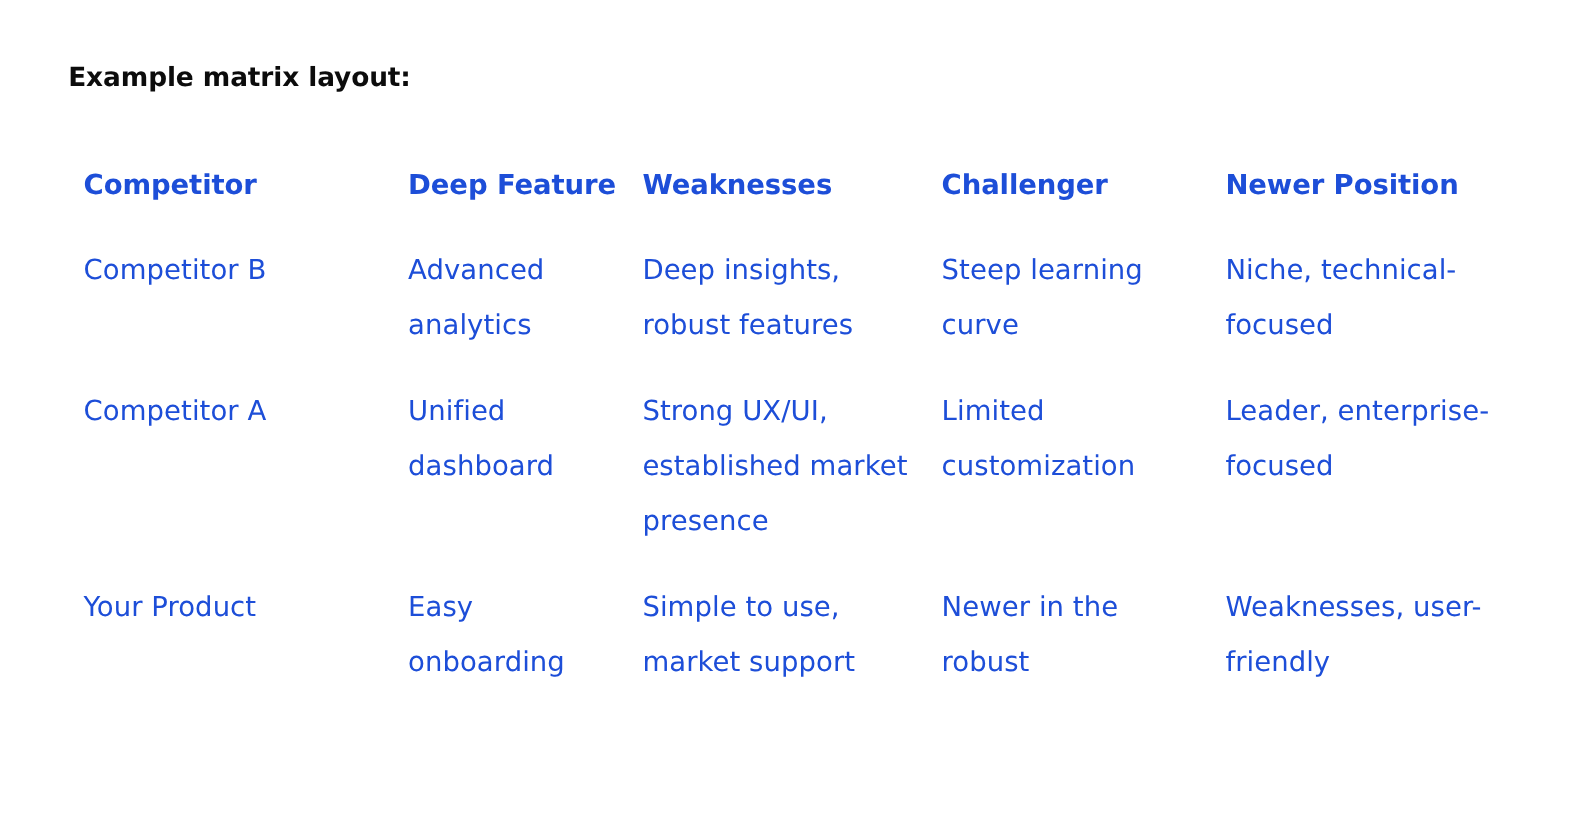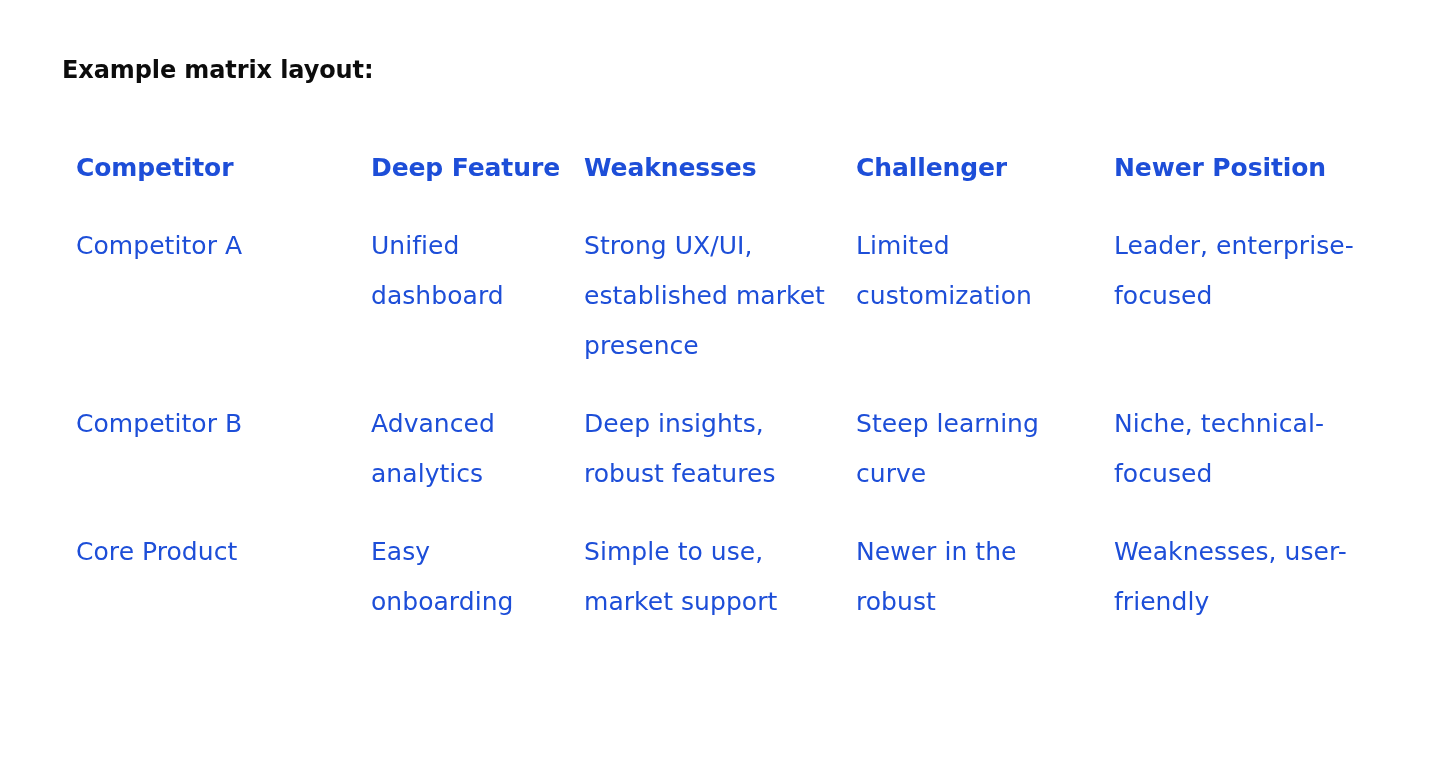--- a/index.html
+++ b/index.html
@@ -100,35 +100,35 @@
       <tr>
         <th>Competitor</th>
         <th>Deep Feature</th>
         <th>Weaknesses</th>
         <th>Challenger</th>
         <th>Newer Position</th>
       </tr>
     </thead>
     <tbody>
       <tr class="data-row">
+        <td>Competitor B</td>
+        <td>Advanced analytics</td>
+        <td>Deep insights, robust features</td>
+        <td>Steep learning curve</td>
+        <td>Niche, technical-focused</td>
+      </tr>
+      <tr class="data-row">
         <td>Competitor A</td>
         <td>Unified dashboard</td>
         <td>Strong UX/UI, established market presence</td>
         <td>Limited customization</td>
         <td>Leader, enterprise-focused</td>
       </tr>
       <tr class="data-row">
-        <td>Competitor B</td>
-        <td>Advanced analytics</td>
-        <td>Deep insights, robust features</td>
-        <td>Steep learning curve</td>
-        <td>Niche, technical-focused</td>
-      </tr>
-      <tr class="data-row">
-        <td>Core Product</td>
+        <td>Your Product</td>
         <td>Easy onboarding</td>
         <td>Simple to use, market support</td>
         <td>Newer in the robust</td>
         <td>Weaknesses, user-friendly</td>
       </tr>
     </tbody>
   </table>
 
 </div>
 

